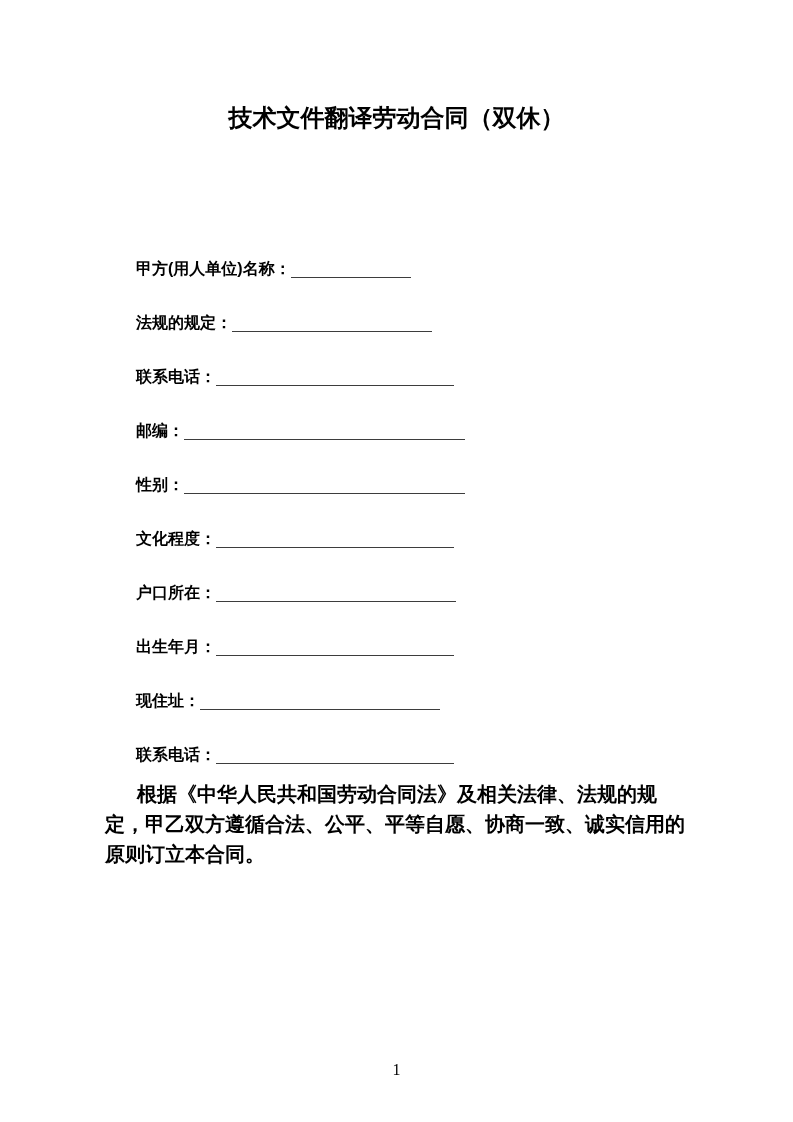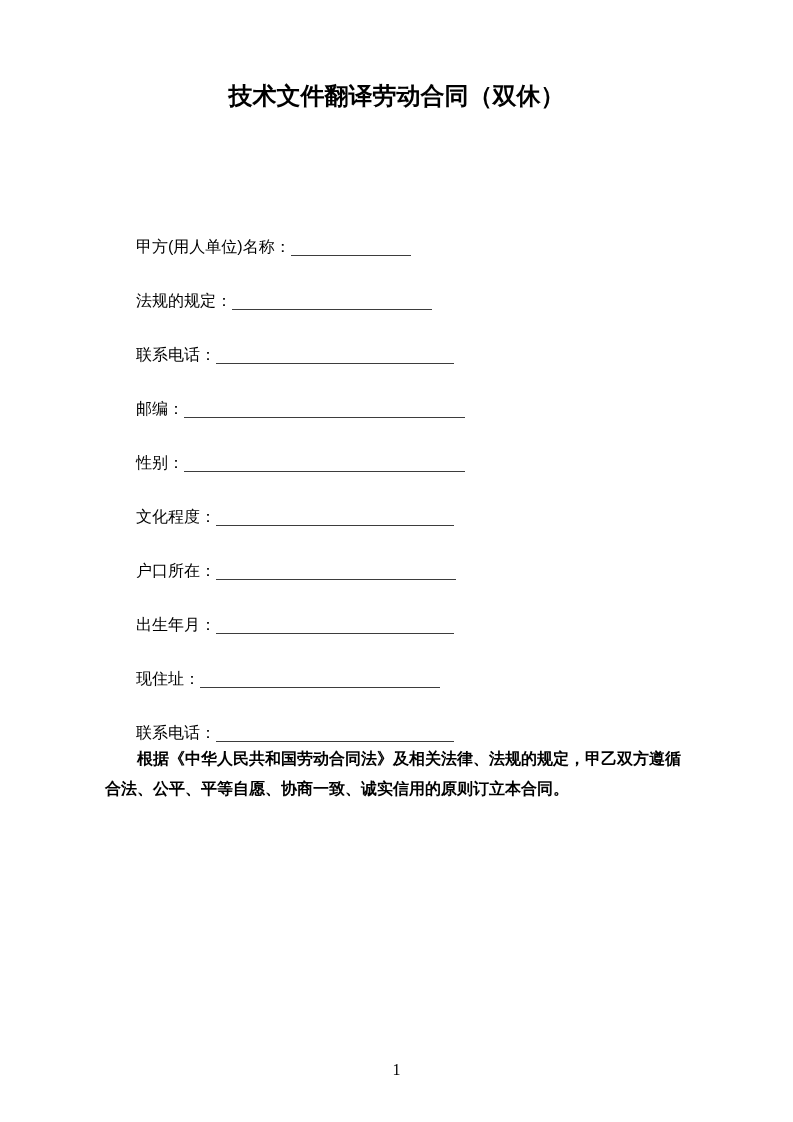--- a/index.html
+++ b/index.html
@@ -10,56 +10,57 @@
     position: relative;
     width: 793px;
     height: 1122px;
     background: #ffffff;
     color: #000000;
     font-family: "Liberation Sans", sans-serif;
     overflow: hidden;
   }
 
   .doc-title {
-    padding-top: 84px;
+    padding-top: 106px;
     font-size: 24px;
     line-height: 1;
     font-weight: bold;
     text-align: center;
     letter-spacing: 0;
   }
 
   .body-content {
     margin: 0 105px;
   }
 
   .fields {
     margin-top: 128px;
   }
 
   .field-row {
     font-size: 16px;
     line-height: 22px;
-    font-weight: normal;
+    font-weight: bold;
     margin-bottom: 32px;
     text-indent: 31px;
     white-space: nowrap;
   }
   .field-row:last-child { margin-bottom: 0; }
 
   .field-blank {
     display: inline-block;
     height: 16px;
     vertical-align: -4px;
     border-bottom: 1.6px solid #3d3d3d;
     text-indent: 0;
   }
 
   .intro {
-    font-size: 16px;
+    margin-top: 13px;
+    font-size: 20px;
     line-height: 30px;
     font-weight: bold;
     text-indent: 32px;
   }
 
   .page-footer {
     position: absolute;
     left: 0;
     right: 0;
     bottom: 44px;

